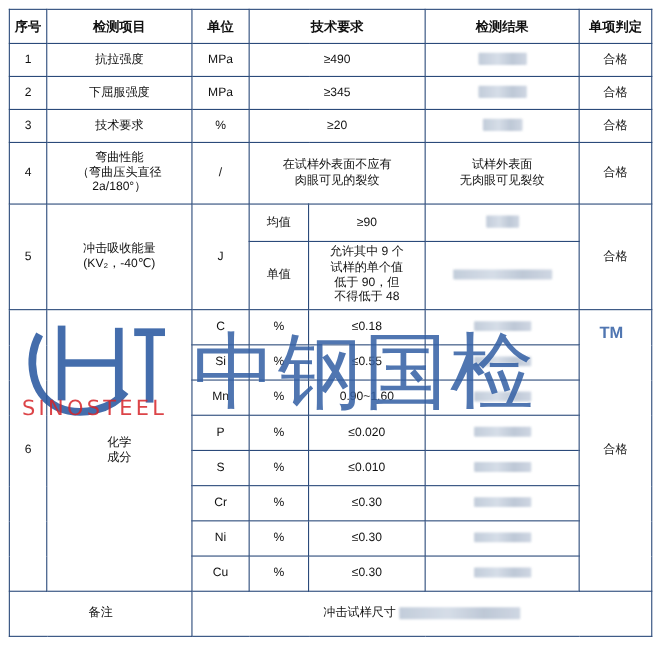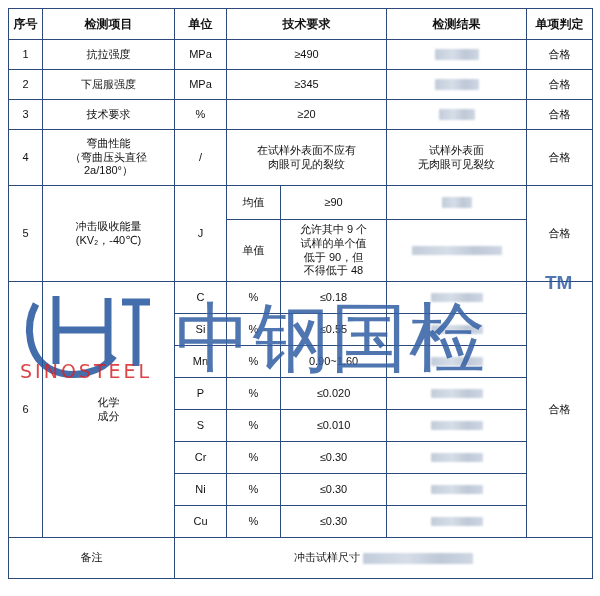--- a/index.html
+++ b/index.html
@@ -82,22 +82,22 @@
     font-size:76px;
     font-weight:normal;
     letter-spacing:2px;
     color:rgba(36,84,158,0.80);
     font-family:"DejaVu Sans","Liberation Sans",sans-serif;
     white-space:nowrap;
     text-shadow:0 0 2px rgba(255,255,255,.35);
   }
   .wm-tm{
     position:absolute;
-    left:545px;top:272px;
-    font-size:19px;
+    left:545px;top:294px;
+    font-size:15px;
     font-weight:bold;
     color:rgba(36,84,158,0.80);
   }
   .wm-sino{
     position:absolute;
     left:20px;top:360px;
     font-size:19px;
     font-weight:normal;
     letter-spacing:3px;
     color:rgba(214,35,40,0.85);

